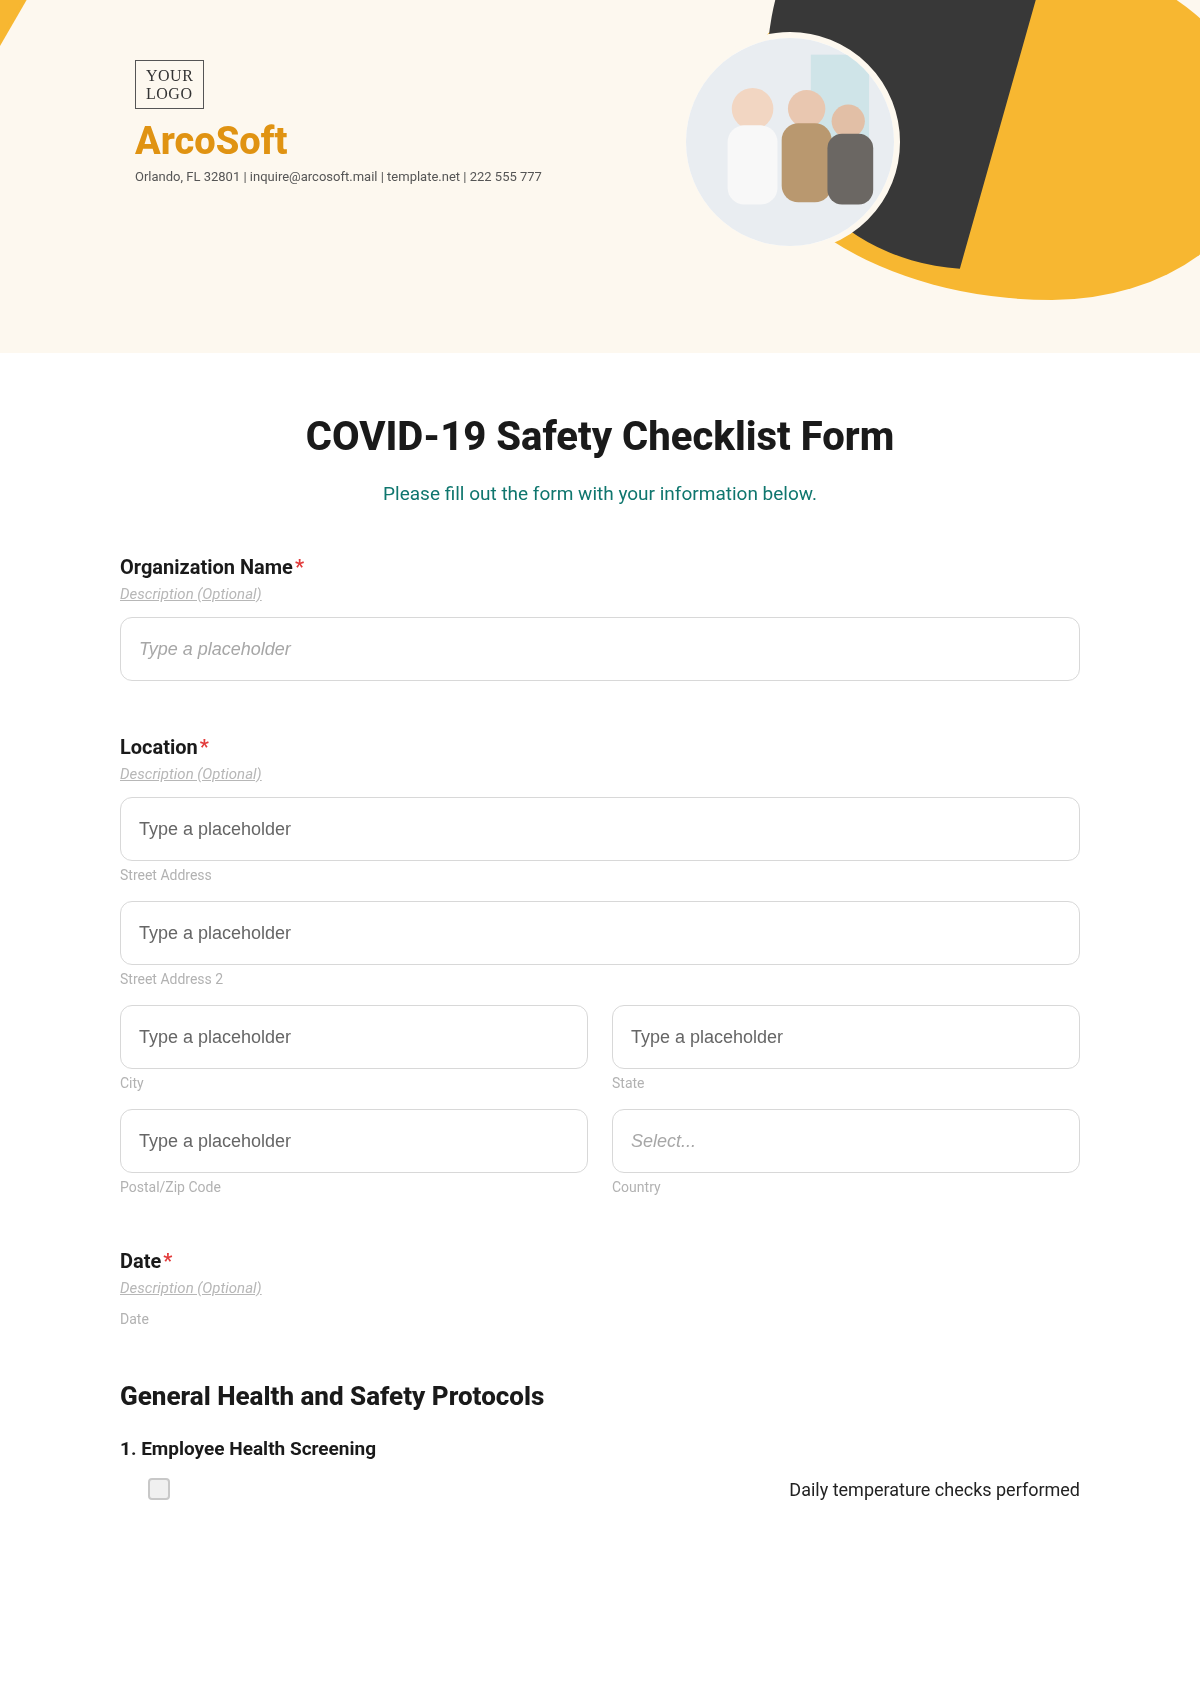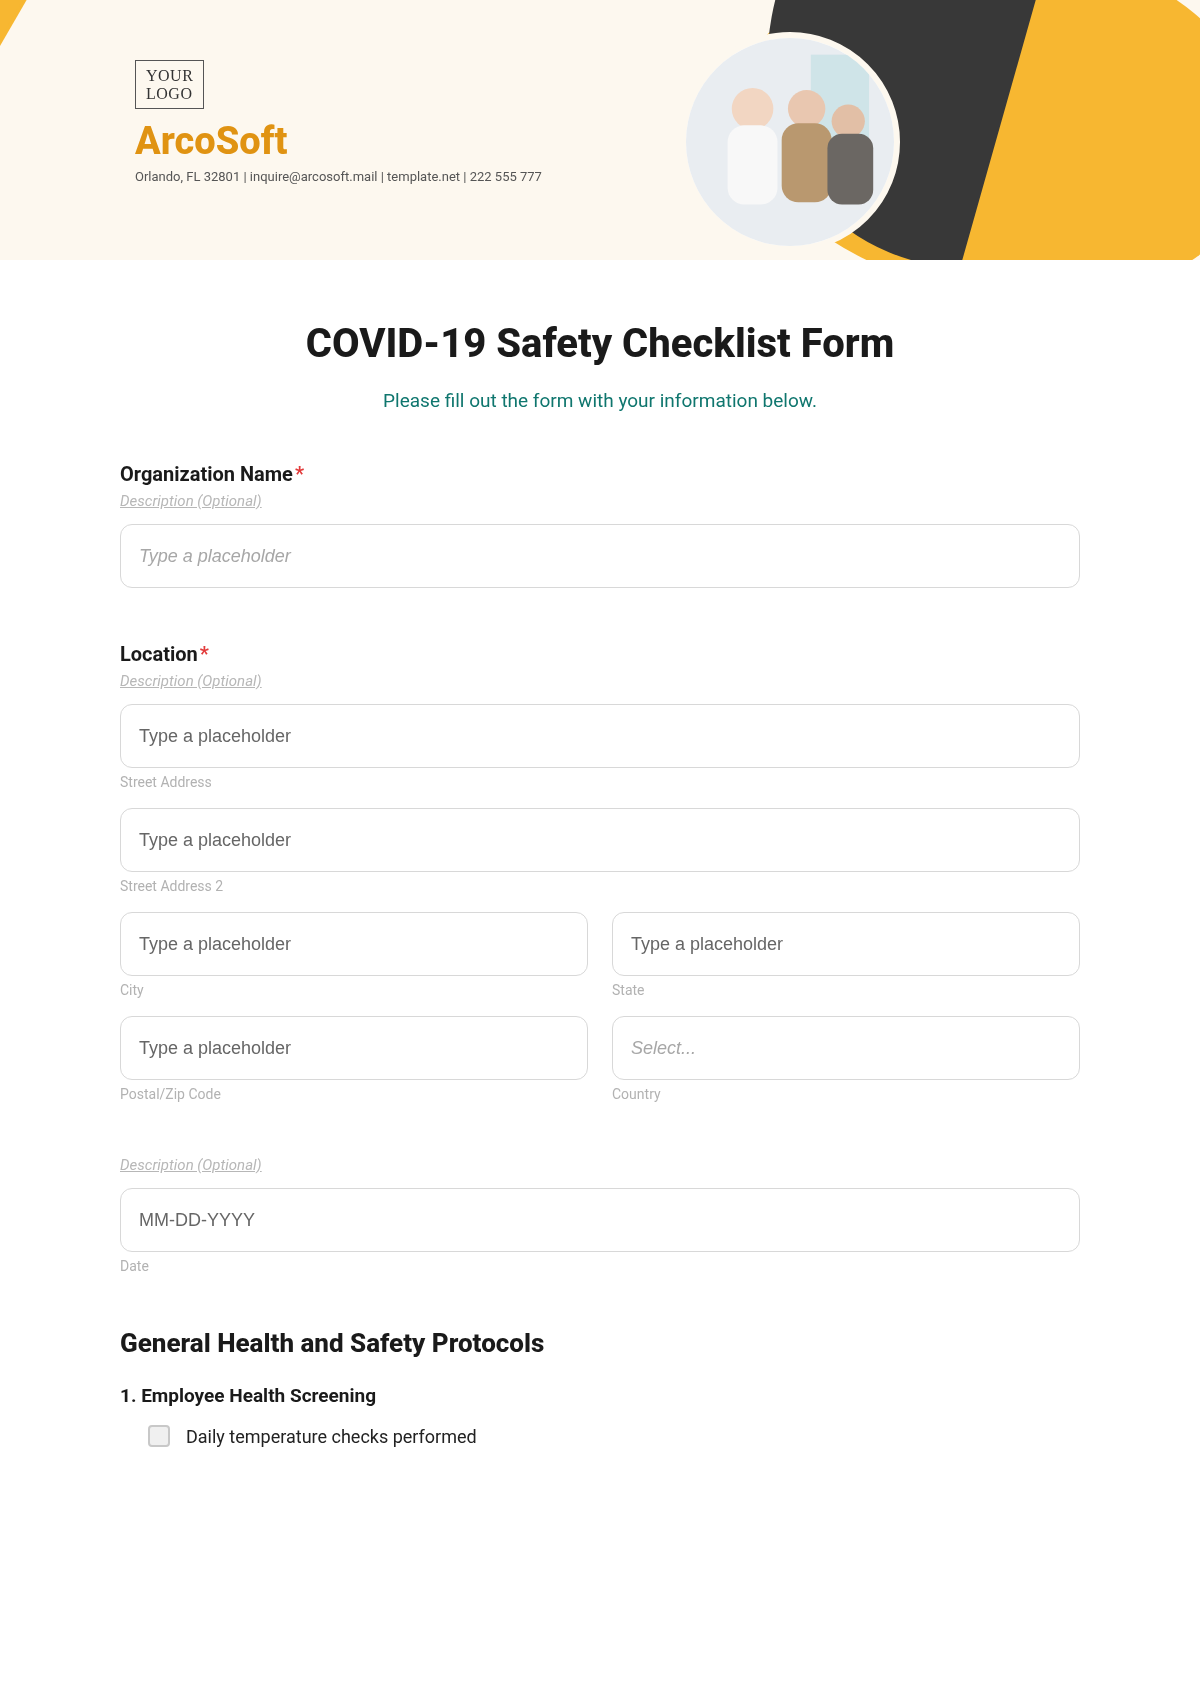--- a/index.html
+++ b/index.html
@@ -5,21 +5,21 @@
   * { box-sizing: border-box; margin: 0; padding: 0; }
   body {
     font-family: -apple-system, BlinkMacSystemFont, "Segoe UI", Roboto, Helvetica, Arial, sans-serif;
     background: #ffffff;
     width: 1200px;
     margin: 0 auto;
     color: #222;
   }
   .header-wrap {
     position: relative;
-    height: 260px;
+    height: 353px;
     overflow: hidden;
     background: #fdf8ef;
   }
   
   .stripe {
     position: absolute;
     transform: rotate(30deg);
     transform-origin: top left;
   }
   .stripe.s2 { left:-60px; top:-70px; width:110px; height:500px; background:#f7b731; }
@@ -77,21 +77,21 @@
   .text-input::placeholder { color:#a7a7a7; }
   .text-input.normal::placeholder { color:#666; font-style:normal; }
 
   .sublabel { font-size:14px; color:#b2b2b2; margin-top:6px; }
   .row { display:flex; gap:24px; margin-top:18px; }
   .col { flex:1; }
 
   .section-heading { font-size:26px; font-weight:800; color:#1a1a1a; margin-top:20px; }
   .subsection { font-size:19px; font-weight:700; color:#1a1a1a; margin-top:26px; }
 
-  .check-row { display:flex; align-items:center; margin-top:18px; padding-left:28px; }
+  .check-row { display:flex; align-items:center; margin-top:18px; padding-left:28px;justify-content:space-between; }
   .checkbox {
     width:22px; height:22px; border:2px solid #c8c8c8; border-radius:4px; background:#f0f0f0;
     margin-right:16px; display:inline-block; flex-shrink:0;
   }
   .check-label { font-size:18px; color:#222; }
   .select-wrap { position:relative; }
 </style>
 </head>
 <body>
 
@@ -167,22 +167,24 @@
         <div class="sublabel">Postal/Zip Code</div>
       </div>
       <div class="col select-wrap">
         <input class="text-input" placeholder="Select..." style="">
         <div class="sublabel">Country</div>
       </div>
     </div>
   </div>
 
   <div class="field-block">
+    <div class="field-label">
+      <span>Date</span><span class="req">*</span>
+    </div>
     <div class="field-desc">Description (Optional)</div>
-    <input class="text-input normal" placeholder="MM-DD-YYYY" style="">
     <div class="sublabel">Date</div>
   </div>
 
   <div class="section-heading">General Health and Safety Protocols</div>
   <div class="subsection">1. Employee Health Screening</div>
   <div class="check-row">
     <span class="checkbox"></span>
     <span class="check-label">Daily temperature checks performed</span>
   </div>
 </div>

